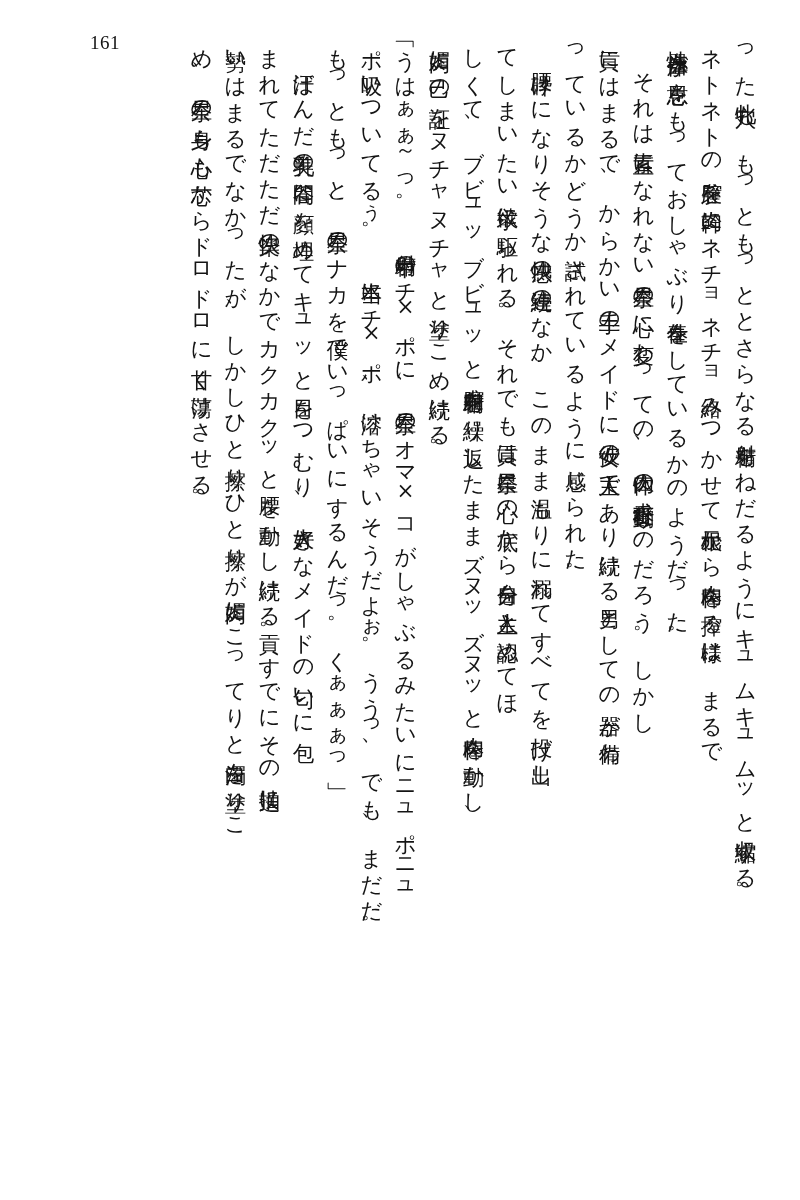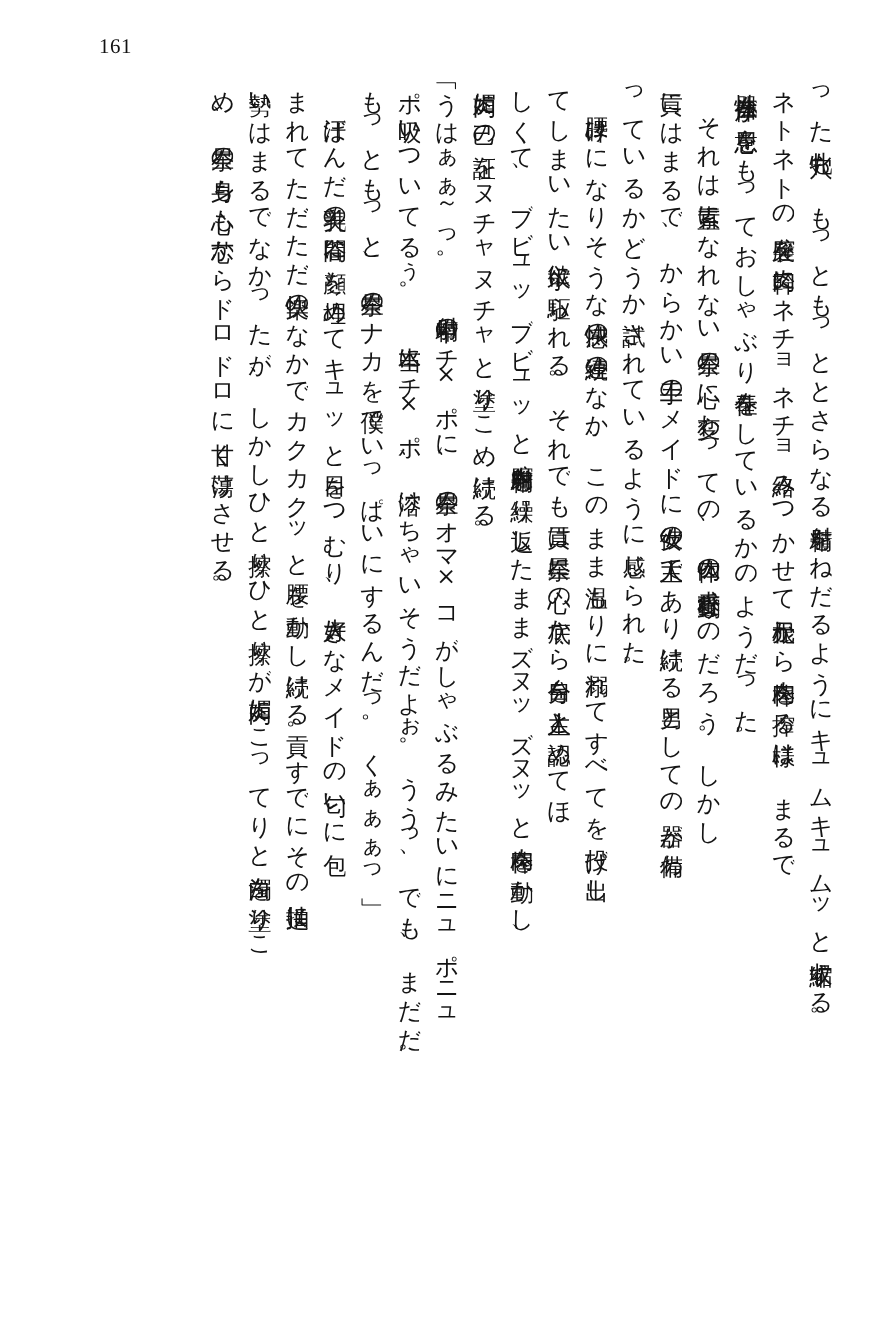--- a/index.html
+++ b/index.html
@@ -15,21 +15,20 @@
     overflow: hidden;
     position: relative;
   }
   .page {
     width: 800px;
     height: 1200px;
     position: relative;
     box-sizing: border-box;
     padding: 28px 44px 15px 44px;
     display: flex;
-    flex-direction: column;
   }
   .page-header {
     height: 34px;
     flex: 0 0 auto;
     position: relative;
   }
   .page-number {
     position: absolute;
     left: 46px;
     top: 4px;

